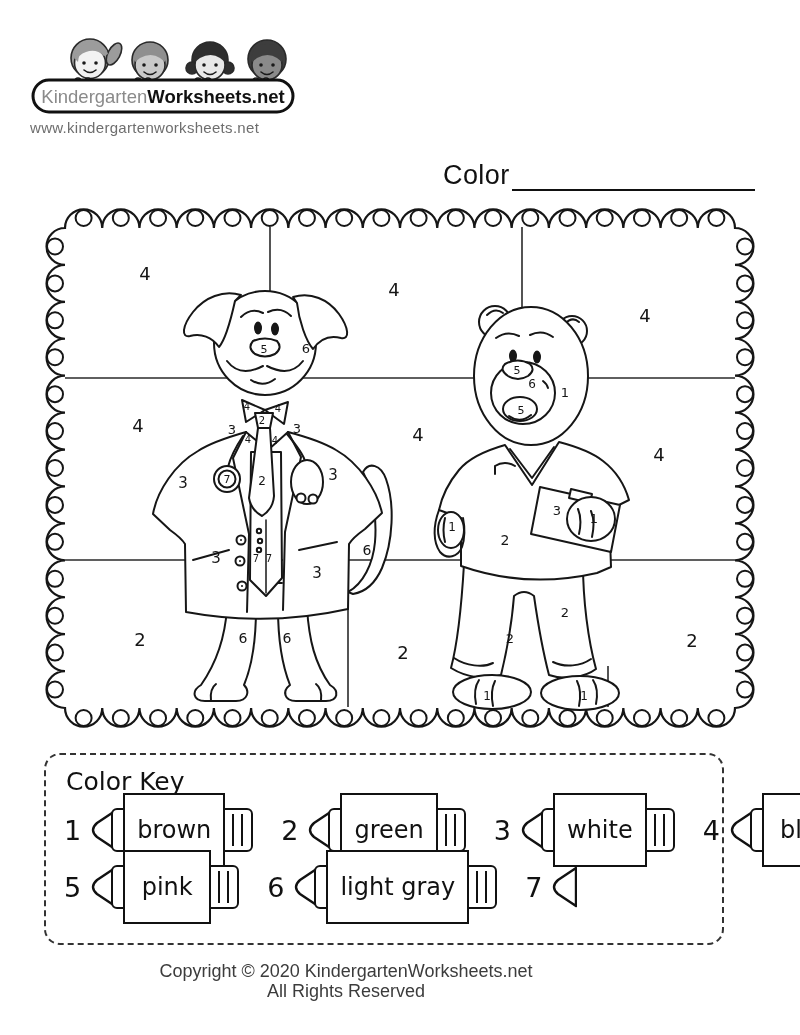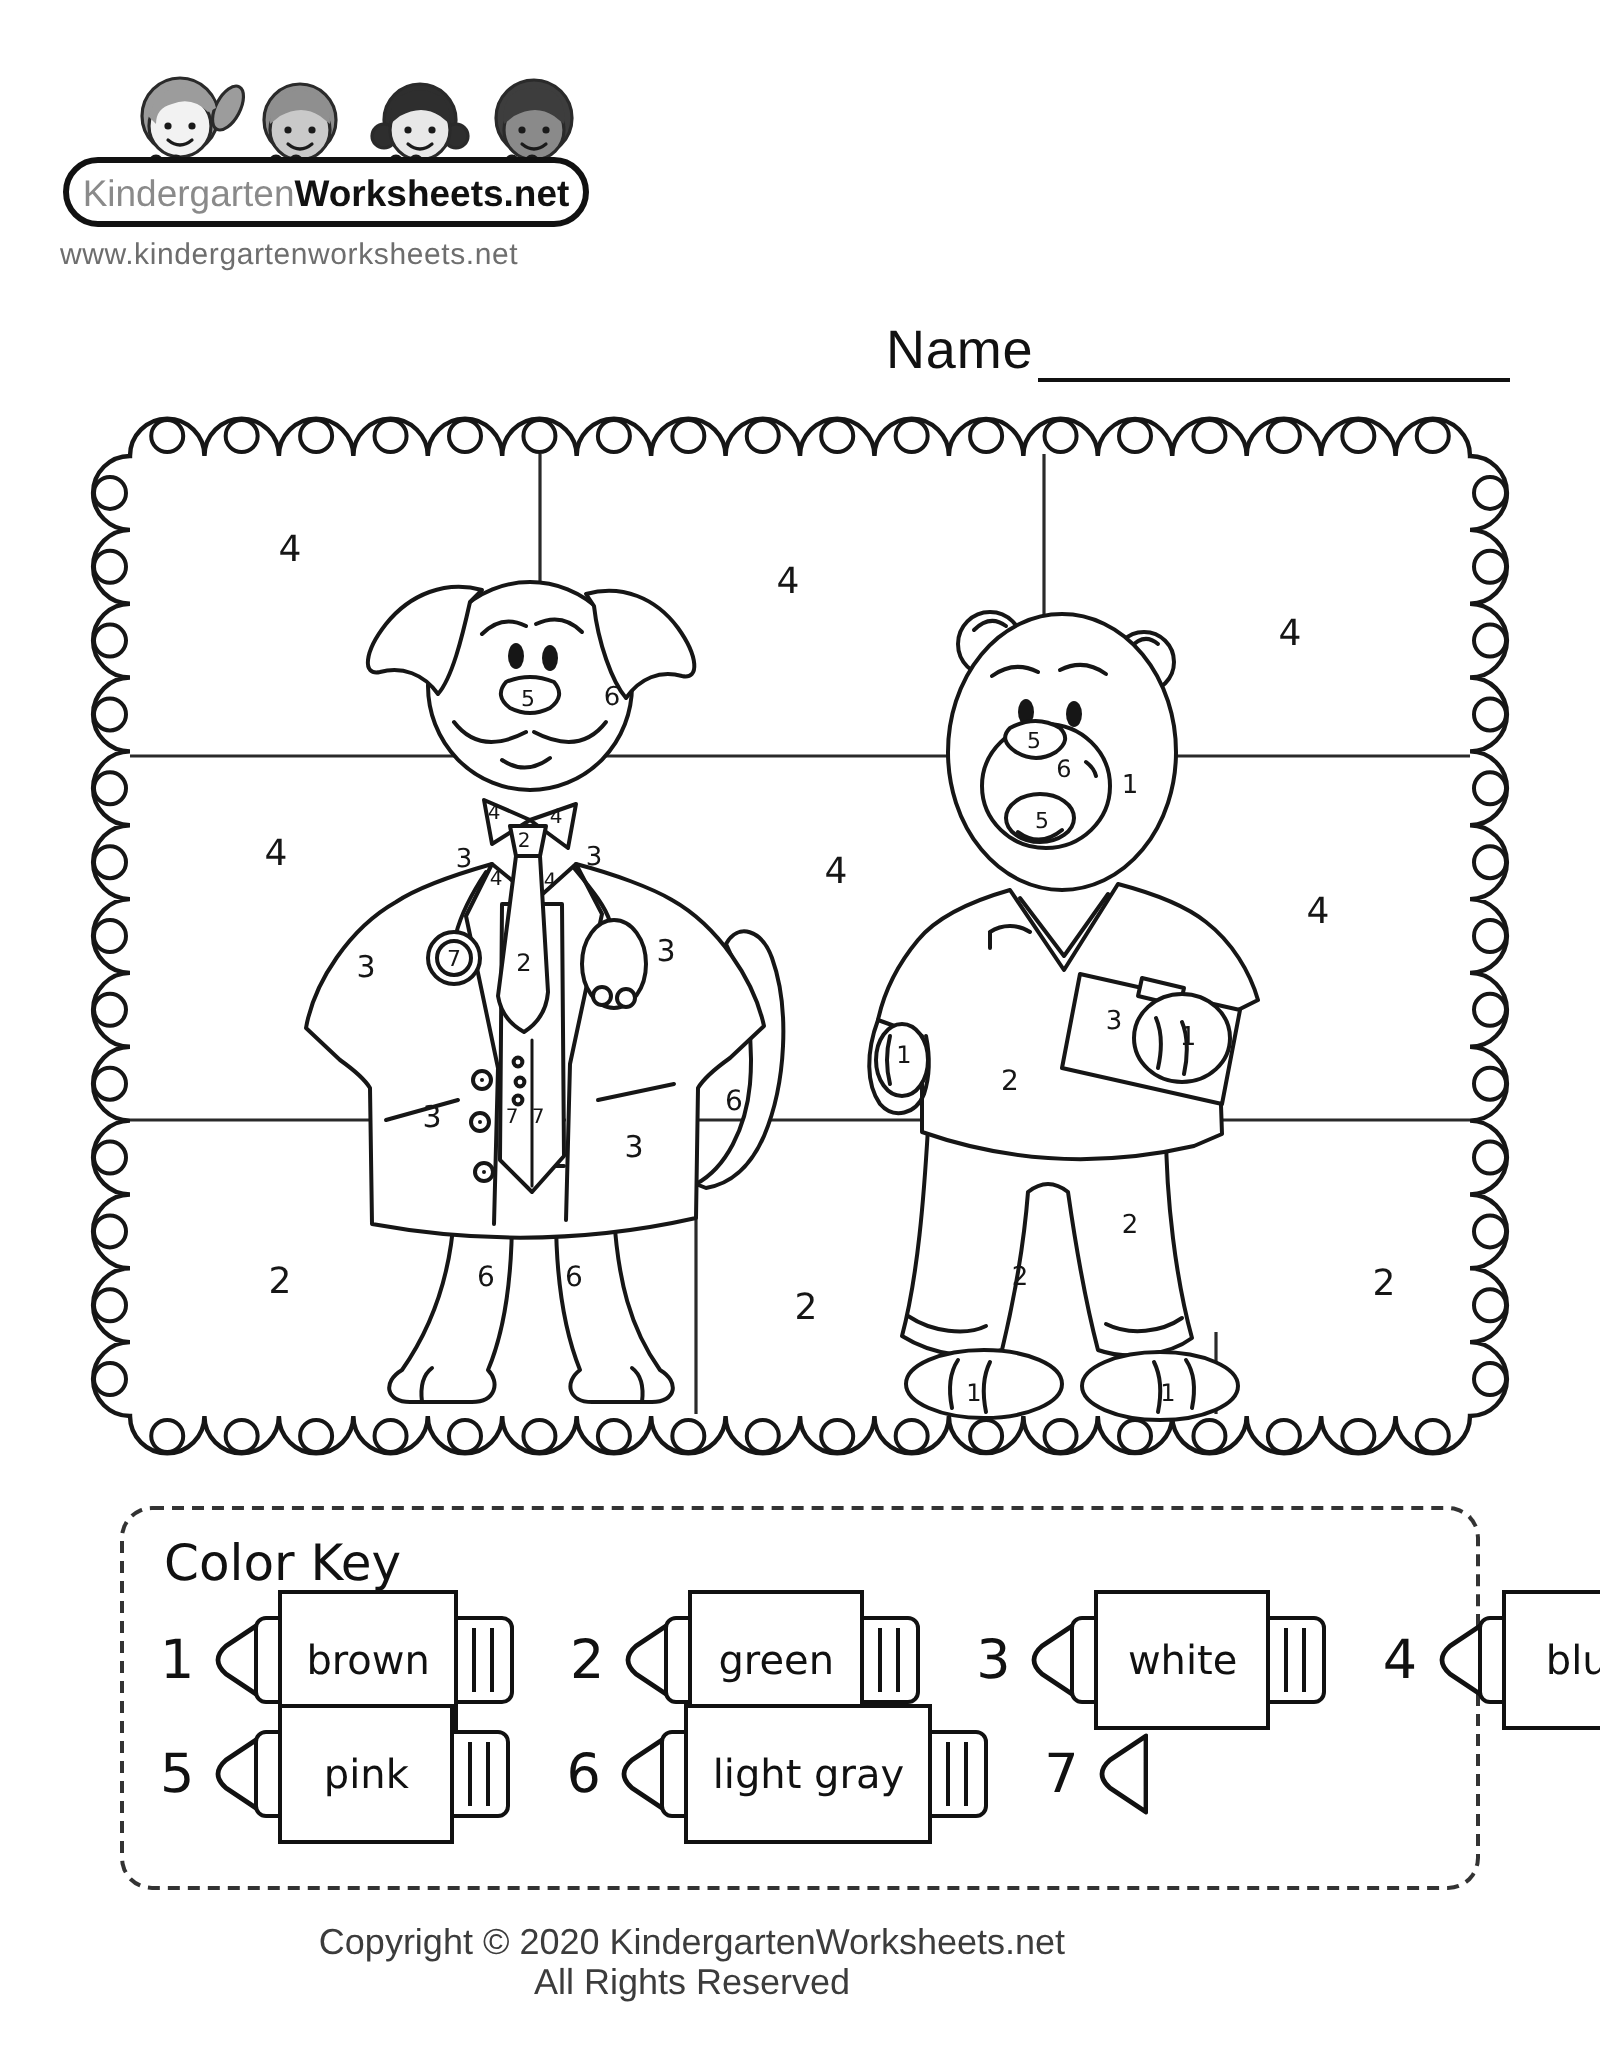--- a/index.html
+++ b/index.html
@@ -16,32 +16,32 @@
   
   .name-row{position:absolute;left:443px;top:160px;width:312px;display:flex;align-items:flex-end;}
   .name-label{font-size:27px;letter-spacing:.4px;}
   .name-line{flex:1;border-bottom:2.4px solid #111;height:28px;margin-left:2px;}
 
   
   .picture-svg{position:absolute;left:35px;top:198px;}
   .picture-svg text{font-family:"DejaVu Sans",sans-serif;fill:#161616;}
 
   
-  .color-key{position:absolute;left:60px;top:753px;width:680px;height:192px;box-sizing:border-box;
+  .color-key{position:absolute;left:44px;top:753px;width:680px;height:192px;box-sizing:border-box;
              border:2.5px dashed #333;border-radius:16px;padding:10px 18px 0 18px;}
   .key-title{font-family:"DejaVu Sans",sans-serif;font-size:25px;margin:2px 0 4px 2px;}
   .key-row{display:flex;align-items:center;gap:28px;margin-top:11px;}
   .key-entry{display:flex;align-items:center;gap:7px;}
   .key-num{font-family:"DejaVu Sans",sans-serif;font-size:27px;}
   .crayon{display:flex;align-items:center;}
   .crayon-tip{margin-right:-5px;flex:0 0 auto;}
   .crayon-body{display:flex;align-items:center;border:2.4px solid #111;border-radius:6px;
                height:44px;box-sizing:border-box;padding:0 8px 0 10px;background:#fff;}
   .crayon-label{display:inline-block;border:2.2px solid #111;padding:21px 12px;min-width:60px;
-                text-align:center;font-family:"DejaVu Sans",sans-serif;font-size:20px;background:#fff;}
+                text-align:center;font-family:"DejaVu Sans",sans-serif;font-size:24px;background:#fff;}
   .stripe{width:0;height:32px;border-left:2.2px solid #111;margin-left:7px;}
 
   
   .footer{position:absolute;left:0;top:961px;width:692px;text-align:center;
           font-size:18px;color:#3c3c3c;line-height:20px;}
 </style>
 </head>
 <body>
 
 <div class="page">
@@ -101,21 +101,21 @@
       <rect x="3" y="60" width="260" height="32" rx="16" fill="#fff" stroke="#111" stroke-width="3"></rect>
       <text x="133" y="83" text-anchor="middle" style="font-family:'Liberation Sans',sans-serif;font-size:18.5px;">
         <tspan fill="#8a8a8a">Kindergarten</tspan><tspan fill="#111" font-weight="bold">Worksheets.net</tspan>
       </text>
     </svg>
   </div>
   <div class="logo-url">www.kindergartenworksheets.net</div>
 
 
   <div class="name-row">
-    <span class="name-label">Name</span>
+    <span class="name-label">Color</span>
     <span class="name-line"></span>
   </div>
 
   <svg class="picture-svg" width="730" height="540" viewBox="0 0 730 540">
 
     <g id="scallop-border">
         <path d="M 30 30 A 18.61111111111111 18.61111111111111 0 0 1 67.22222222222223 30 A 18.61111111111111 18.61111111111111 0 0 1 104.44444444444444 30 A 18.61111111111111 18.61111111111111 0 0 1 141.66666666666666 30 A 18.61111111111111 18.61111111111111 0 0 1 178.88888888888889 30 A 18.61111111111111 18.61111111111111 0 0 1 216.11111111111111 30 A 18.61111111111111 18.61111111111111 0 0 1 253.33333333333331 30 A 18.61111111111111 18.61111111111111 0 0 1 290.55555555555554 30 A 18.61111111111111 18.61111111111111 0 0 1 327.77777777777777 30 A 18.61111111111111 18.61111111111111 0 0 1 365 30 A 18.61111111111111 18.61111111111111 0 0 1 402.22222222222223 30 A 18.61111111111111 18.61111111111111 0 0 1 439.44444444444446 30 A 18.61111111111111 18.61111111111111 0 0 1 476.66666666666663 30 A 18.61111111111111 18.61111111111111 0 0 1 513.8888888888889 30 A 18.61111111111111 18.61111111111111 0 0 1 551.1111111111111 30 A 18.61111111111111 18.61111111111111 0 0 1 588.3333333333334 30 A 18.61111111111111 18.61111111111111 0 0 1 625.5555555555555 30 A 18.61111111111111 18.61111111111111 0 0 1 662.7777777777777 30 A 18.61111111111111 18.61111111111111 0 0 1 700 30 A 18.46153846153846 18.46153846153846 0 0 1 700 66.92307692307692 A 18.46153846153846 18.46153846153846 0 0 1 700 103.84615384615384 A 18.46153846153846 18.46153846153846 0 0 1 700 140.76923076923077 A 18.46153846153846 18.46153846153846 0 0 1 700 177.69230769230768 A 18.46153846153846 18.46153846153846 0 0 1 700 214.61538461538458 A 18.46153846153846 18.46153846153846 0 0 1 700 251.53846153846152 A 18.46153846153846 18.46153846153846 0 0 1 700 288.46153846153845 A 18.46153846153846 18.46153846153846 0 0 1 700 325.38461538461536 A 18.46153846153846 18.46153846153846 0 0 1 700 362.30769230769226 A 18.46153846153846 18.46153846153846 0 0 1 700 399.23076923076917 A 18.46153846153846 18.46153846153846 0 0 1 700 436.15384615384613 A 18.46153846153846 18.46153846153846 0 0 1 700 473.07692307692304 A 18.46153846153846 18.46153846153846 0 0 1 700 509.99999999999994 A 18.61111111111111 18.61111111111111 0 0 1 662.7777777777778 510 A 18.61111111111111 18.61111111111111 0 0 1 625.5555555555555 510 A 18.61111111111111 18.61111111111111 0 0 1 588.3333333333334 510 A 18.61111111111111 18.61111111111111 0 0 1 551.1111111111111 510 A 18.61111111111111 18.61111111111111 0 0 1 513.8888888888889 510 A 18.61111111111111 18.61111111111111 0 0 1 476.6666666666667 510 A 18.61111111111111 18.61111111111111 0 0 1 439.44444444444446 510 A 18.61111111111111 18.61111111111111 0 0 1 402.22222222222223 510 A 18.61111111111111 18.61111111111111 0 0 1 365 510 A 18.61111111111111 18.61111111111111 0 0 1 327.77777777777777 510 A 18.61111111111111 18.61111111111111 0 0 1 290.55555555555554 510 A 18.61111111111111 18.61111111111111 0 0 1 253.33333333333337 510 A 18.61111111111111 18.61111111111111 0 0 1 216.11111111111114 510 A 18.61111111111111 18.61111111111111 0 0 1 178.8888888888889 510 A 18.61111111111111 18.61111111111111 0 0 1 141.66666666666663 510 A 18.61111111111111 18.61111111111111 0 0 1 104.44444444444446 510 A 18.61111111111111 18.61111111111111 0 0 1 67.22222222222229 510 A 18.61111111111111 18.61111111111111 0 0 1 30 510 A 18.46153846153846 18.46153846153846 0 0 1 30 473.0769230769231 A 18.46153846153846 18.46153846153846 0 0 1 30 436.1538461538462 A 18.46153846153846 18.46153846153846 0 0 1 30 399.2307692307692 A 18.46153846153846 18.46153846153846 0 0 1 30 362.3076923076923 A 18.46153846153846 18.46153846153846 0 0 1 30 325.3846153846154 A 18.46153846153846 18.46153846153846 0 0 1 30 288.46153846153845 A 18.46153846153846 18.46153846153846 0 0 1 30 251.53846153846155 A 18.46153846153846 18.46153846153846 0 0 1 30 214.61538461538464 A 18.46153846153846 18.46153846153846 0 0 1 30 177.69230769230774 A 18.46153846153846 18.46153846153846 0 0 1 30 140.76923076923083 A 18.46153846153846 18.46153846153846 0 0 1 30 103.84615384615387 A 18.46153846153846 18.46153846153846 0 0 1 30 66.92307692307696 A 18.46153846153846 18.46153846153846 0 0 1 30 30.000000000000057 Z" fill="#fff" stroke="#161616" stroke-width="2.2"></path>
         <circle cx="48.611111111111114" cy="20" r="8" fill="#fff" stroke="#161616" stroke-width="2"></circle>
         <circle cx="48.611111111111114" cy="520" r="8" fill="#fff" stroke="#161616" stroke-width="2"></circle>
         <circle cx="85.83333333333333" cy="20" r="8" fill="#fff" stroke="#161616" stroke-width="2"></circle>

